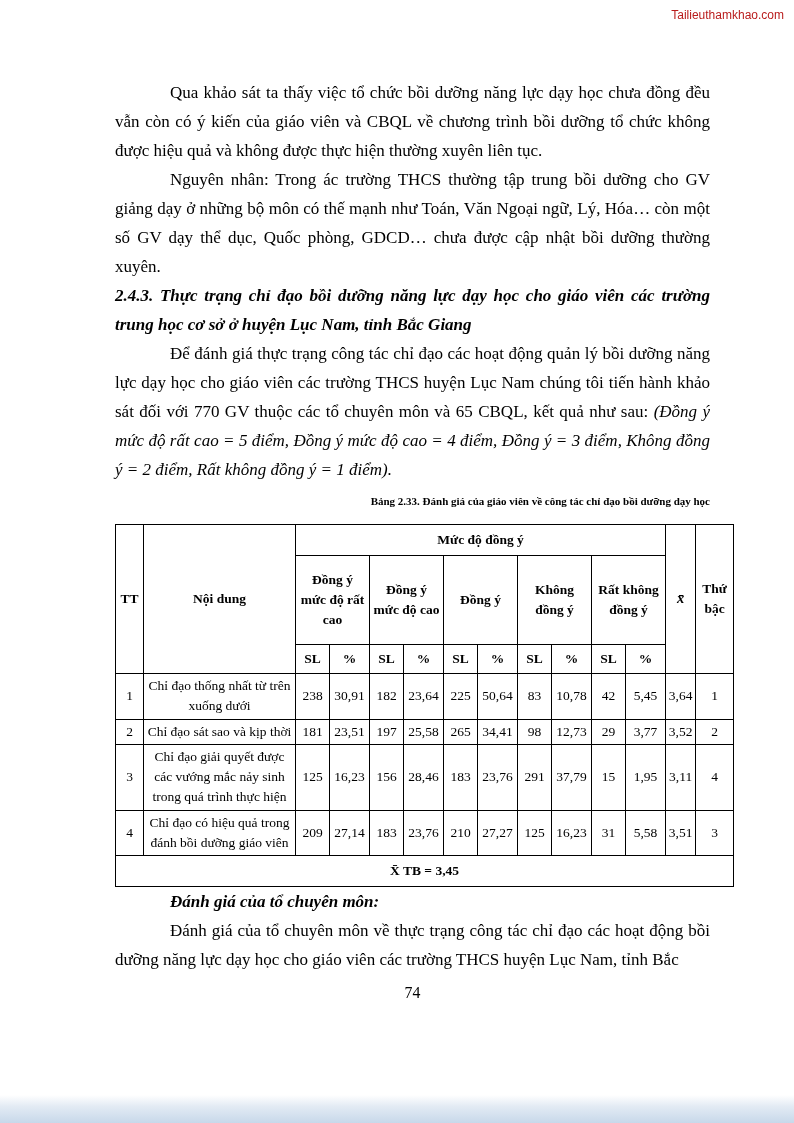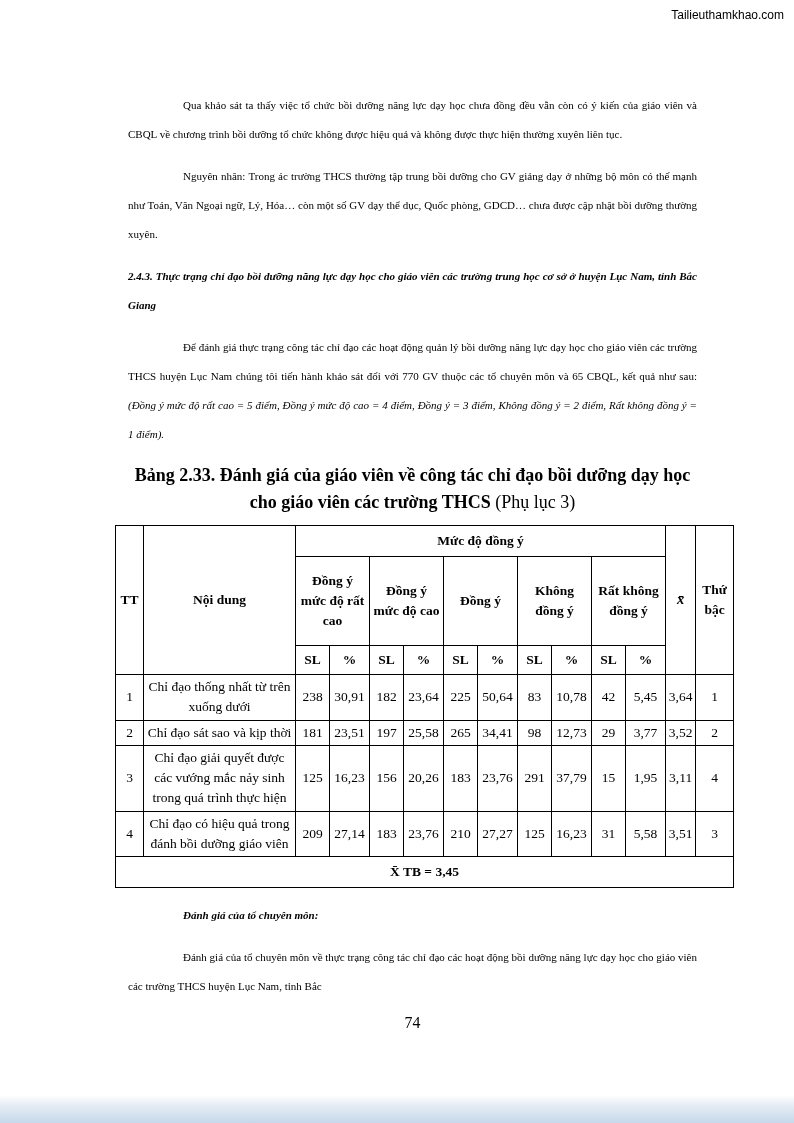--- a/index.html
+++ b/index.html
@@ -2,31 +2,31 @@
 <html lang="vi"><head>
 <meta charset="utf-8">
 <style>
   html, body { margin:0; padding:0; }
   body {
     width:794px; height:1123px; background:#ffffff; color:#000;
     font-family:"Liberation Serif", serif; position:relative; overflow:hidden;
   }
   .watermark {
     position:absolute; top:8px; right:10px;
-    font-family:"Liberation Sans", sans-serif; font-size:12px; color:#000000;
+    font-family:"Liberation Sans", sans-serif; font-size:12px; color:#b91c1c;
   }
   .content { padding:78px 84px 0 115px; }
-  .para { font-size:11px; line-height:29px; text-align:justify; margin:13px; }
+  .para { font-size:17px; line-height:29px; text-align:justify; margin:0; }
   .indent { text-indent:55px; }
   .bold { font-weight:bold; }
   .italic { font-style:italic; }
   .normal { font-weight:normal; }
   .heading { font-weight:bold; font-style:italic; }
   .cap-wrap { margin-top:4px; }
-  .caption { font-size:18px; line-height:27px; text-align:center; font-weight:bold; margin:0; }
+  .caption { font-size:11px; line-height:27px; text-align:right; font-weight:bold; margin:0; }
   table.data {
     border-collapse:collapse; table-layout:fixed; width:618px;
     margin-top:9px; font-size:13.5px;
   }
   table.data th, table.data td {
     border:1px solid #000; padding:2px 2px; text-align:center;
     vertical-align:middle; line-height:1.5; overflow:hidden;
   }
   table.data th { font-weight:bold; }
   tr.h1 th.h-mucdo { height:26px;margin-top:19px; }
@@ -52,21 +52,20 @@
   <p class="para indent">Qua khảo sát ta thấy việc tổ chức bồi dưỡng năng lực dạy học chưa đồng đều vẫn còn có ý kiến của giáo viên và CBQL về chương trình bồi dưỡng tổ chức không được hiệu quả và không được thực hiện thường xuyên liên tục.</p>
 
   <p class="para indent">Nguyên nhân: Trong ác trường THCS thường tập trung bồi dưỡng cho GV giảng dạy ở những bộ môn có thế mạnh như Toán, Văn Ngoại ngữ, Lý, Hóa… còn một số GV dạy thể dục, Quốc phòng, GDCD… chưa được cập nhật bồi dưỡng thường xuyên.</p>
 
   <p class="para heading">2.4.3. Thực trạng chỉ đạo bồi dưỡng năng lực dạy học cho giáo viên các trường trung học cơ sở ở huyện Lục Nam, tỉnh Bắc Giang</p>
 
   <p class="para indent"><span>Để đánh giá thực trạng công tác chỉ đạo các hoạt động quản lý bồi dưỡng năng lực dạy học cho giáo viên các trường THCS huyện Lục Nam chúng tôi tiến hành khảo sát đối với 770 GV thuộc các tổ chuyên môn và 65 CBQL, kết quả như sau: </span><span class="italic">(Đồng ý mức độ rất cao = 5 điểm, Đồng ý mức độ cao = 4 điểm, Đồng ý = 3 điểm, Không đồng ý = 2 điểm, Rất không đồng ý = 1 điểm).</span></p>
 
   <div class="cap-wrap">
     <p class="caption">Bảng 2.33. Đánh giá của giáo viên về công tác chỉ đạo bồi dưỡng dạy học</p>
-    <p class="caption"><span class="bold">cho giáo viên các trường THCS</span><span class="normal"> (Phụ lục 3)</span></p>
   </div>
 
   <table class="data">
     <colgroup>
       <col style="width:28px">
         <col style="width:152px">
       <col style="width:34px">
         <col style="width:40px">
       <col style="width:34px">
         <col style="width:40px">
@@ -139,21 +138,21 @@
         <td>3,77</td>
         <td>3,52</td>
         <td>2</td>
       </tr>
       <tr>
         <td>3</td>
         <td class="c-nd">Chỉ đạo giải quyết được các vướng mắc nảy sinh trong quá trình thực hiện</td>
         <td>125</td>
         <td>16,23</td>
         <td>156</td>
-        <td>20,26</td>
+        <td>28,46</td>
         <td>183</td>
         <td>23,76</td>
         <td>291</td>
         <td>37,79</td>
         <td>15</td>
         <td>1,95</td>
         <td>3,11</td>
         <td>4</td>
       </tr>
       <tr>

